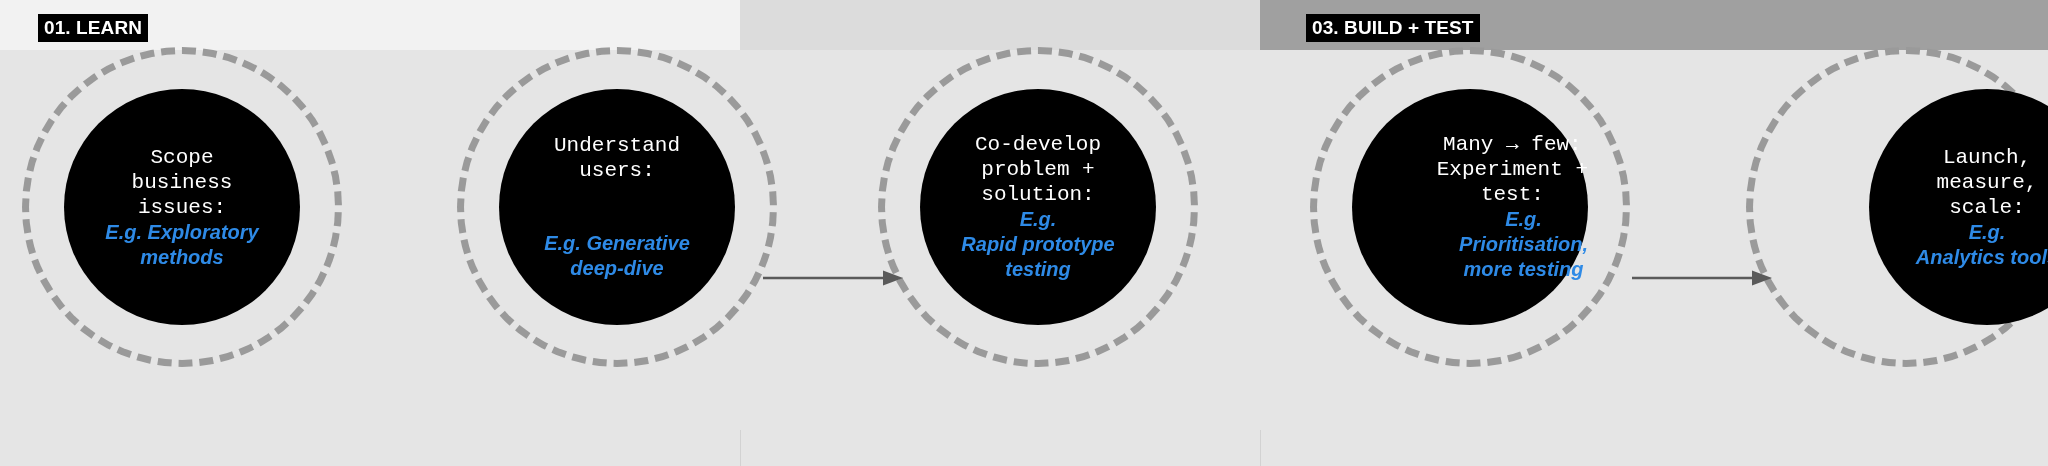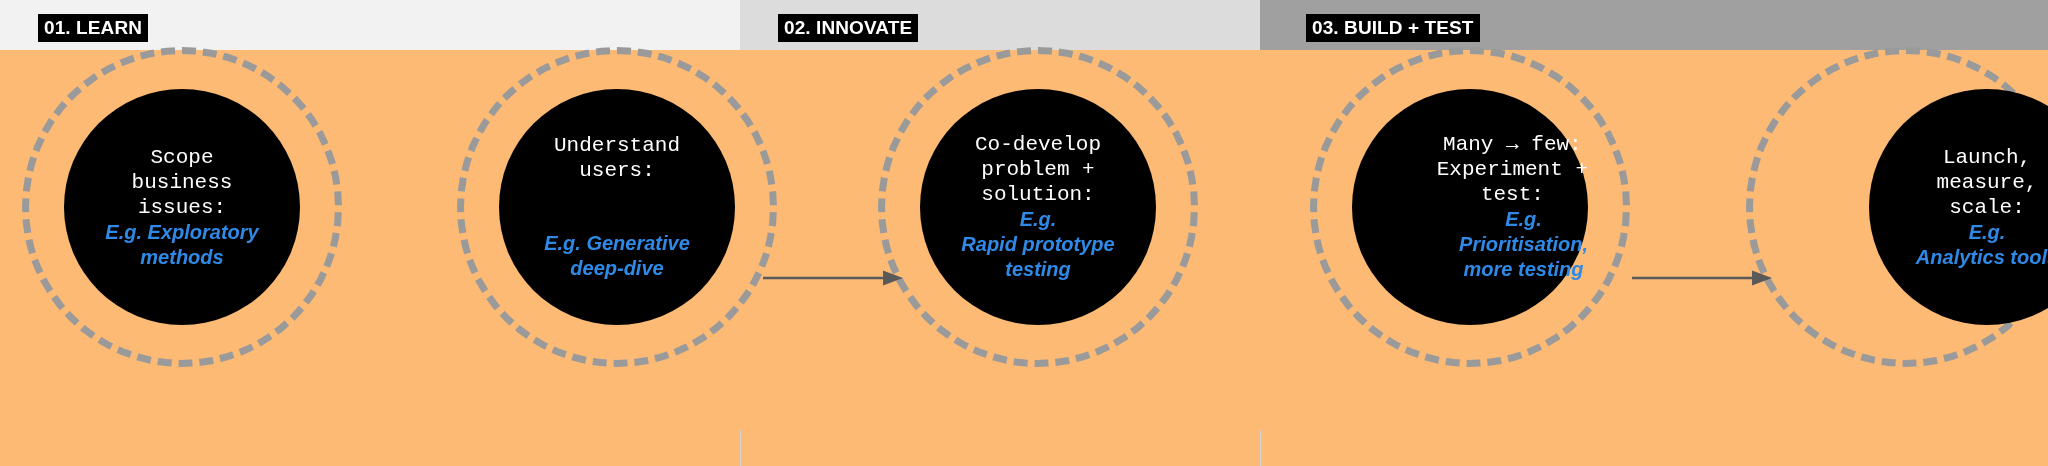--- a/index.html
+++ b/index.html
@@ -2,21 +2,21 @@
 <html><head>
 <meta charset="utf-8">
 <style>
   * { margin:0; padding:0; box-sizing:border-box; }
   html, body {
     width:2048px; height:466px;
     background:#ffffff;
     font-family:"Liberation Sans", sans-serif;
     overflow:hidden;
   }
-  #canvas { position:relative; width:2048px; height:466px; background:#fdba74; }
+  #canvas { position:relative; width:2048px; height:466px; background:#e5e5e5; }
 
   
   .bands { position:absolute; left:0; top:0; width:2048px; height:466px; }
   .band  { position:absolute; top:0; height:50px; }
   .band-rule { position:absolute; bottom:0; width:1px; height:36px; background:#d2d2d2; }
 
   .band-label {
     position:absolute; top:14px;
     display:inline-block;
     background:#000000; color:#ffffff;
@@ -65,21 +65,20 @@
 </style>
 </head>
 <body>
 
 <div id="canvas">
 
   <div class="bands" id="bands-layer">
       <div class="band" style="left: 0px; width: 740px; background: rgb(242, 242, 242);"></div>
       <div class="band-label" style="left: 38px;">01. LEARN</div>
       <div class="band" style="left: 740px; width: 520px; background: rgb(220, 220, 220);"></div>
-      <div class="band-label" style="left: 778px;">02. INNOVATE</div>
       <div class="band" style="left: 1260px; width: 788px; background: rgb(160, 160, 160);"></div>
       <div class="band-label" style="left: 1298px; margin-left: 8px;">03. BUILD + TEST</div>
       <div class="band-rule" style="left: 740px;"></div>
       <div class="band-rule" style="left: 1260px;"></div>
     </div>
 
   <div id="halo-layer">
       <div class="halo" style="width: 320px; height: 320px; left: 22px; top: 47px; border-color: rgb(154, 154, 154);"></div>
       <div class="halo" style="width: 320px; height: 320px; left: 457px; top: 47px; border-color: rgb(154, 154, 154);"></div>
       <div class="halo" style="width: 320px; height: 320px; left: 878px; top: 47px; border-color: rgb(154, 154, 154);"></div>

